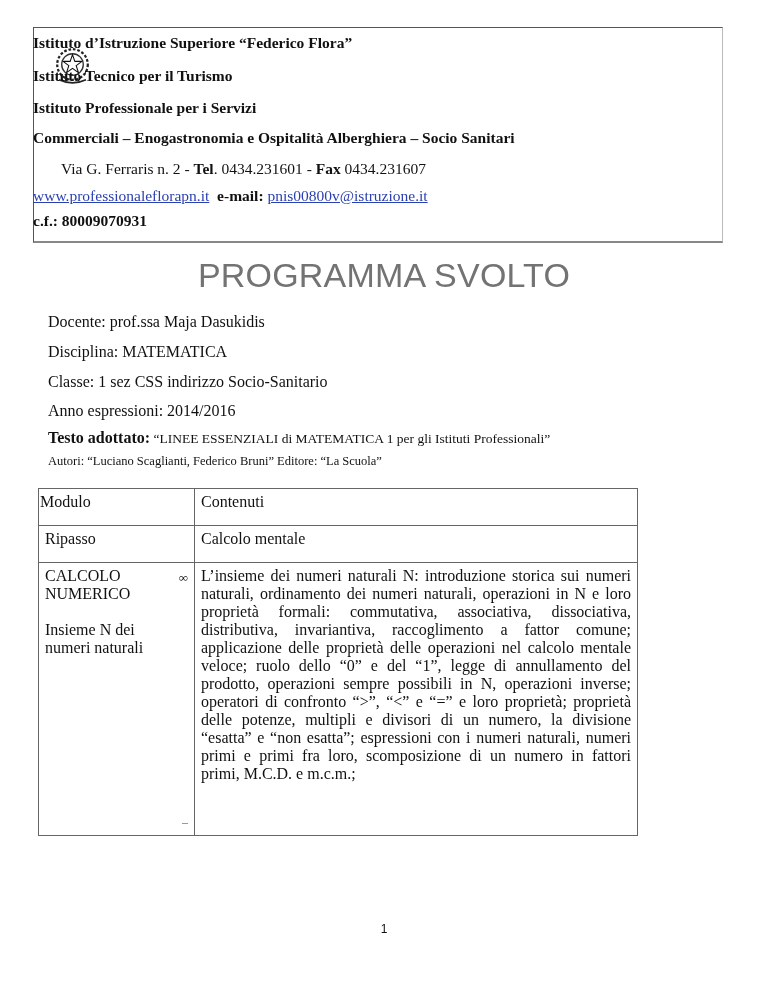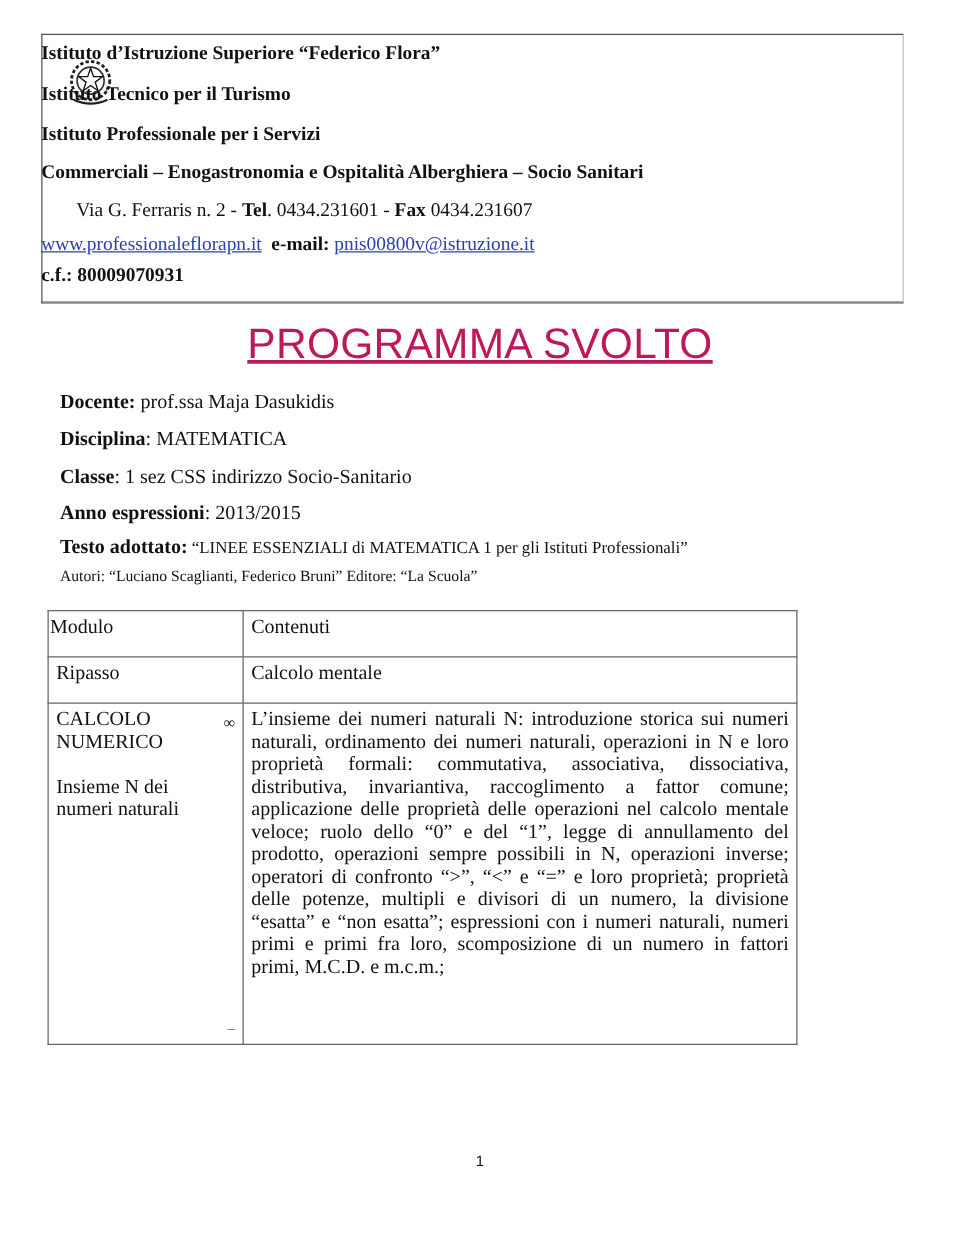--- a/index.html
+++ b/index.html
@@ -5,23 +5,23 @@
   html, body { margin: 0; padding: 0; background: #ffffff; }
   body { width: 768px; height: 994px; position: relative; overflow: hidden;
          font-family: "Liberation Serif", "DejaVu Serif", serif; color: #111; }
   .header-box { position: absolute; left: 33px; top: 27px; width: 690px; height: 216px;
          border: 1px solid #555; border-right-color: #bbb; border-bottom: 2px solid #888; box-sizing: border-box; }
   .emblem { position: absolute; left: 50px; top: 42px; width: 45px; height: 45px; }
   .hline { position: absolute; left: 33px; width: 690px; font-size: 15.5px; }
   .b { font-weight: bold; }
   a.lnk { color: #2a3fb0; text-decoration: underline; }
   .title { position: absolute; left: 0; width: 768px; top: 256px; text-align: center;
-           font-family: "Liberation Sans", "DejaVu Sans", sans-serif; font-size: 34px; color: #be185d; letter-spacing: 0.2px; text-decoration: underline; }
+           font-family: "Liberation Sans", "DejaVu Sans", sans-serif; font-size: 34px; color: #737373; letter-spacing: 0.2px; }
   .meta { position: absolute; left: 48px; font-size: 16px; }
-  .meta .lbl { font-weight: bold; text-align: center; }
+  .meta .lbl { font-weight: normal; text-align: center; }
   .testo { position: absolute; left: 48px; top: 429px; font-size: 16px; }
   .testo .val { font-size: 13.5px; }
   .autori { position: absolute; left: 48px; top: 454px; font-size: 12.5px; }
   table.prog { position: absolute; left: 38px; top: 488px; width: 600px; border-collapse: collapse; font-size: 16px; }
   table.prog td { border: 1px solid #666; vertical-align: top; padding: 4px 6px; line-height: 18px; }
   table.prog td.c1 { width: 143px; position: relative; }
   table.prog td.c2 { text-align: justify; }
   table.prog tr.hdr td { height: 28px; }
   table.prog tr.r1 td { height: 28px; }
   table.prog tr.r3 td { height: 264px; }
@@ -64,21 +64,21 @@
 <div class="meta" style="top:313px;">
   <span class="lbl">Docente:</span><span>  prof.ssa  Maja Dasukidis</span>
 </div>
 <div class="meta" style="top:343px;">
   <span class="lbl">Disciplina</span><span>: MATEMATICA</span>
 </div>
 <div class="meta" style="top:373px;">
   <span class="lbl">Classe</span><span>:  1 sez CSS indirizzo Socio-Sanitario</span>
 </div>
 <div class="meta" style="top:402px;">
-  <span class="lbl">Anno espressioni</span><span>:  2013/2015</span>
+  <span class="lbl">Anno espressioni</span><span>:  2014/2016</span>
 </div>
 
 <div class="testo">
   <span class="b">Testo adottato:</span><span class="val">  “LINEE ESSENZIALI di MATEMATICA  1 per gli Istituti Professionali”</span>
 </div>
 <div class="autori">Autori: “Luciano Scaglianti, Federico Bruni”  Editore: “La Scuola”</div>
 
 <table class="prog">
   <tbody>
       <tr class="hdr">

